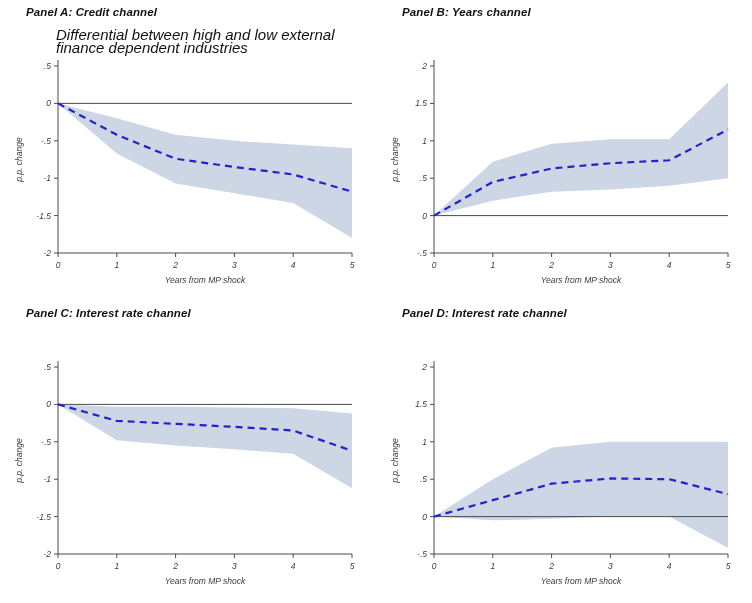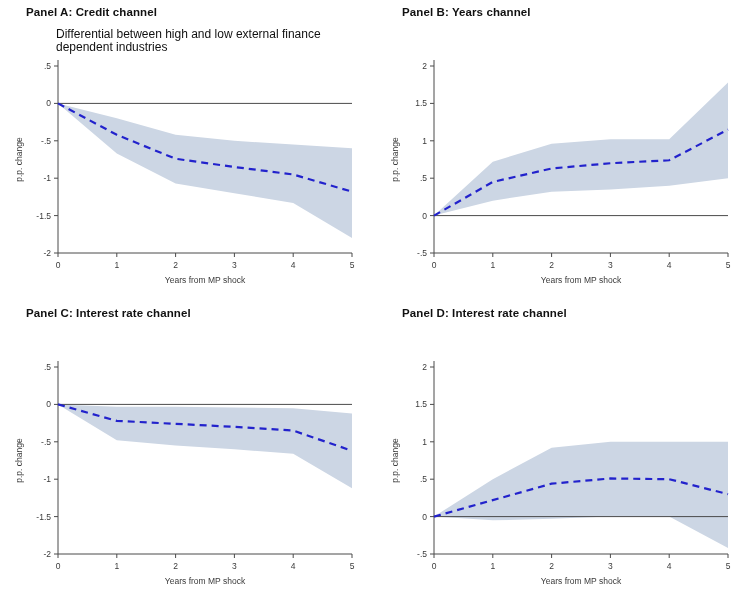--- a/index.html
+++ b/index.html
@@ -11,41 +11,42 @@
     width: 752px;
     height: 603px;
     font-family: "Liberation Sans", sans-serif;
     color: #1a1a1a;
     overflow: hidden;
   }
   #page {
     position: relative;
     width: 740px;
     height: 603px;
+    font-style: italic;
   }
   .panel {
     position: absolute;
     width: 376px;
     height: 301px;
   }
   .panel-title {
     position: absolute;
     left: 26px;
     top: 6px;
     font-size: 11.5px;
     font-weight: bold;
     letter-spacing: 0.1px;
     color: #111111;
   }
   .panel-subtitle {
     position: absolute;
     left: 56px;
     top: 28px;
     width: 300px;
-    font-size: 12px;
+    font-size: 15px;
     font-weight: normal;
     line-height: 13px;
     color: #111111;
   }
   .plot-wrap {
     position: absolute;
     left: 0;
     top: 0;
     width: 376px;
     height: 301px;

